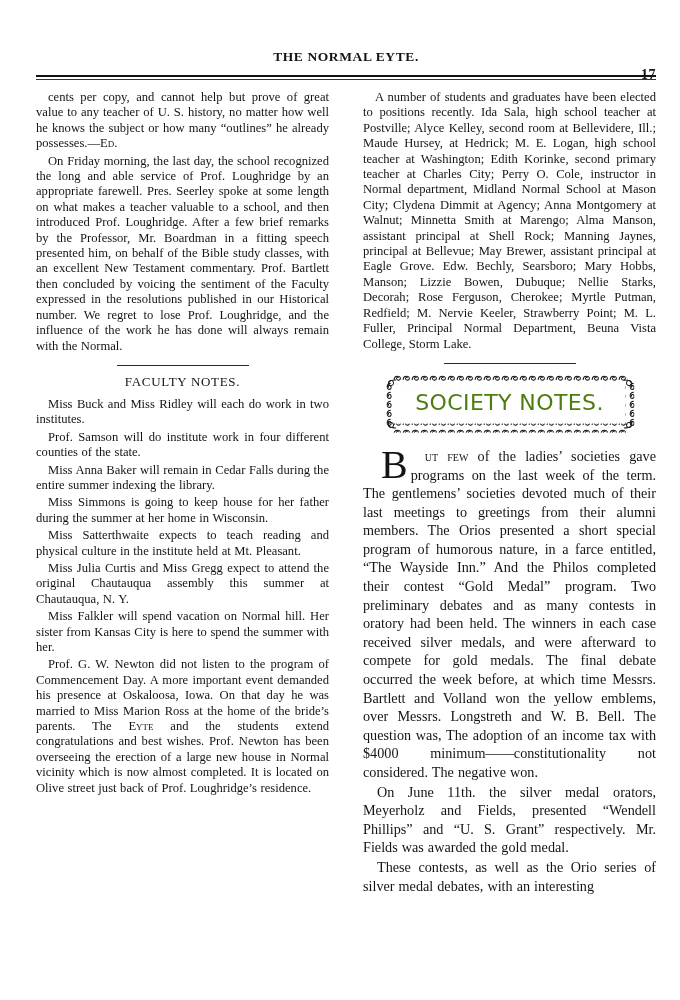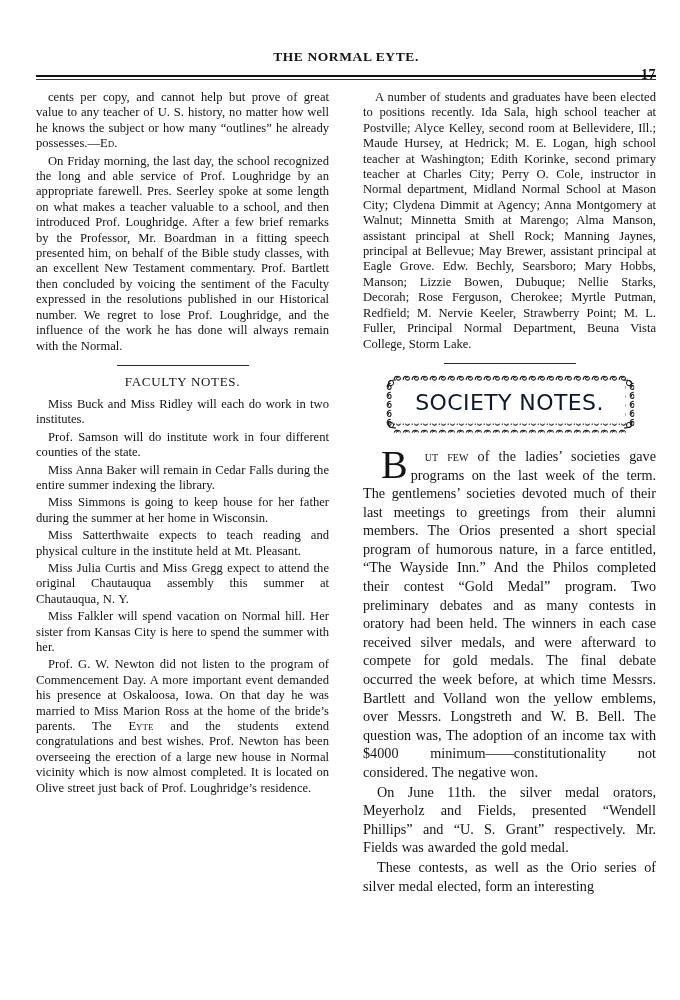--- a/index.html
+++ b/index.html
@@ -109,21 +109,21 @@
   }
   .ornbox-label {
     position: absolute;
     inset: 0;
     display: flex;
     align-items: center;
     justify-content: center;
     font-family: "DejaVu Sans", "Liberation Sans", sans-serif;
     font-size: 22px;
     letter-spacing: 0.4px;
-    color: #0f172a;
+    color: #4d7c0f;
     padding-bottom: 2px;
     box-sizing: border-box;
   }
 
   
   p.soc {
     margin: 0 0 1px 0;
     font-size: 14.2px;
     line-height: 18.6px;
     text-align: justify;
@@ -215,17 +215,17 @@
             <circle cx="245" cy="52" r="2.6" fill="none" stroke="#1b1b1b" stroke-width="1"></circle>
           </svg>
           <div class="ornbox-label">SOCIETY NOTES.</div>
         </div>
       </div>
 
       <p class="soc soc-first dropcap-para"><span class="dropcap">B</span><span class="dc-lead">ut few</span><span> of the ladies’ societies gave programs on the last week of the term. The gentlemens’ societies devoted much of their last meetings to greetings from their alumni members. The Orios presented a short special program of humorous nature, in a farce entitled, “The Wayside Inn.” And the Philos completed their contest “Gold Medal” program. Two preliminary debates and as many contests in oratory had been held. The winners in each case received silver medals, and were afterward to compete for gold medals. The final debate occurred the week before, at which time Messrs. Bartlett and Volland won the yellow emblems, over Messrs. Longstreth and W. B. Bell. The question was, The adoption of an income tax with $4000 minimum——constitutionality not considered. The negative won.</span></p>
 
       <p class="soc">On June 11th. the silver medal orators, Meyerholz and Fields, presented “Wendell Phillips” and “U. S. Grant” respectively. Mr. Fields was awarded the gold medal.</p>
 
-      <p class="soc">These contests, as well as the Orio series of silver medal elected, form an interesting</p>
+      <p class="soc">These contests, as well as the Orio series of silver medal debates, with an interesting</p>
 
     </div>
   </div>
 </div>
 
 </body></html>

